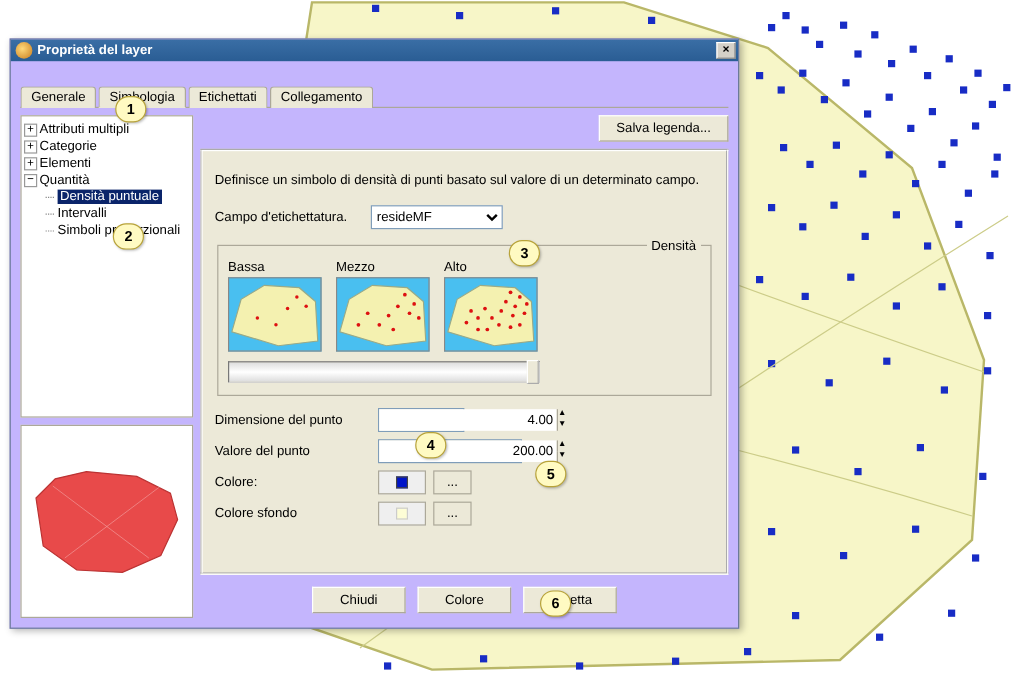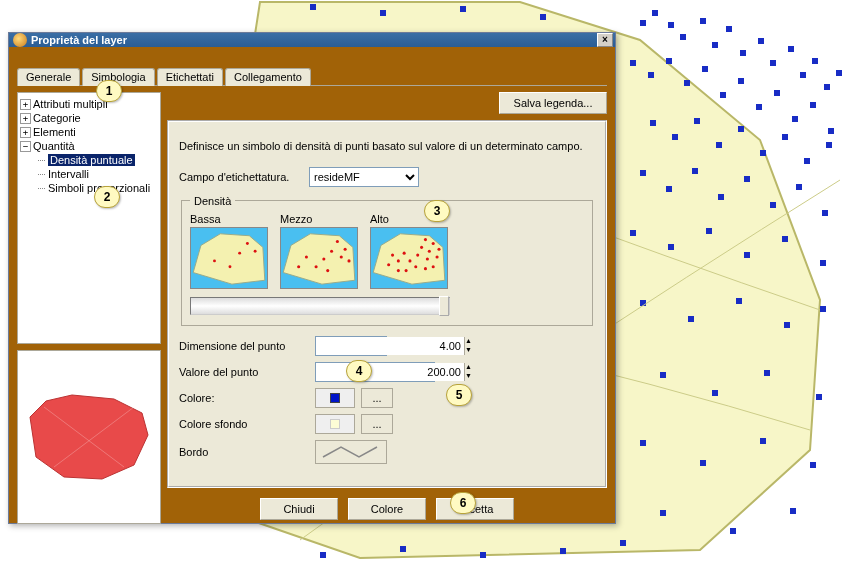--- a/index.html
+++ b/index.html
@@ -22,21 +22,21 @@
   .map-bg svg { width: 100%; height: 100%; }
 
   
   .dialog {
     position: absolute;
     left: 8px;
     top: 32px;
     width: 608px;
     height: 492px;
     border: 1px solid #6b7a99;
-    background: #a16207;
+    background: #c4b5fd;
     box-shadow: 2px 2px 6px rgba(0,0,0,.3);
     display: flex;
     flex-direction: column;
   }
   .titlebar {
     height: 18px;
     background: linear-gradient(#3a6ea5, #2a5d94);
     color: #fff;
     display: flex;
     align-items: center;
@@ -138,21 +138,21 @@
   }
   .desc { margin-bottom:12px; line-height:1.5;}
   .field-row { display:flex; align-items:center; gap:8px; margin-bottom:8px;}
   .field-row label { width:122px; }
   select.combo {
     width: 110px; height:20px; font:inherit; border:1px solid #7f9db9; background:#fff;
   }
   fieldset.density {
     border:1px solid #aca899; padding:6px 8px 10px 8px; margin-bottom:10px;
   }
-  fieldset.density legend { padding:0 4px; }
+  fieldset.density legend { padding:0 4px;text-align:right; }
   .density-previews { display:flex; gap:12px; }
   .dens-col { display:flex; flex-direction:column; align-items:flex-start; }
   .dens-col .lbl { margin-bottom:2px; }
   .dens-img {
     width:78px; height:62px; border:1px solid #888;
     background:#49bff0; position:relative; overflow:hidden;
   }
   .dens-img svg { width:100%; height:100%; }
   .slider {
     margin-top:8px; height:18px; width:260px; position:relative;
@@ -487,28 +487,20 @@
         </div>
 
         <div class="prop-row">
           <label>Colore sfondo</label>
           <div class="color-btn">
               <span class="swatch-cream"></span>
             </div>
           <div class="more-btn">...</div>
         </div>
 
-        <div class="prop-row">
-          <label>Bordo</label>
-          <div class="linebox">
-            <svg viewBox="0 0 60 18">
-                <polyline points="2,14 20,4 38,14 56,4" fill="none" stroke="#888" stroke-width="1.5"></polyline>
-              </svg>
-          </div>
-        </div>
       </div>
 
       <div class="bottom-btns">
         <button class="btn">Chiudi</button>
         <button class="btn">Colore</button>
         <button class="btn">Accetta</button>
       </div>
     </div>
   </div>
 </div>

